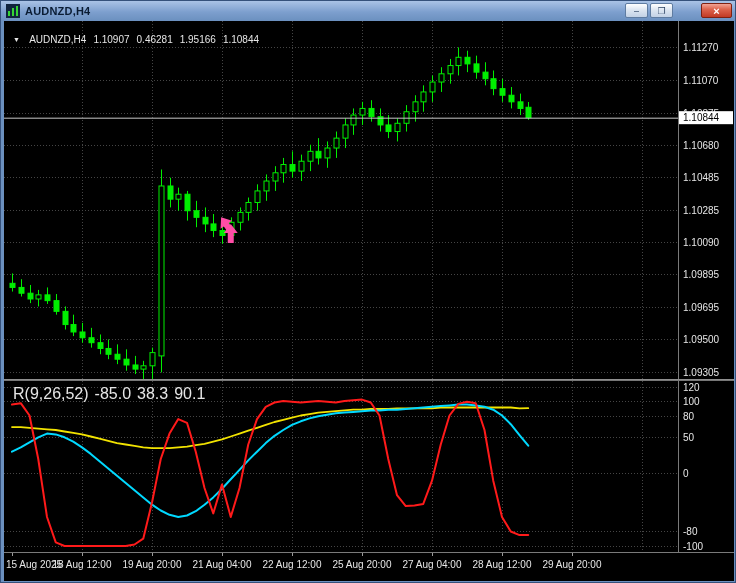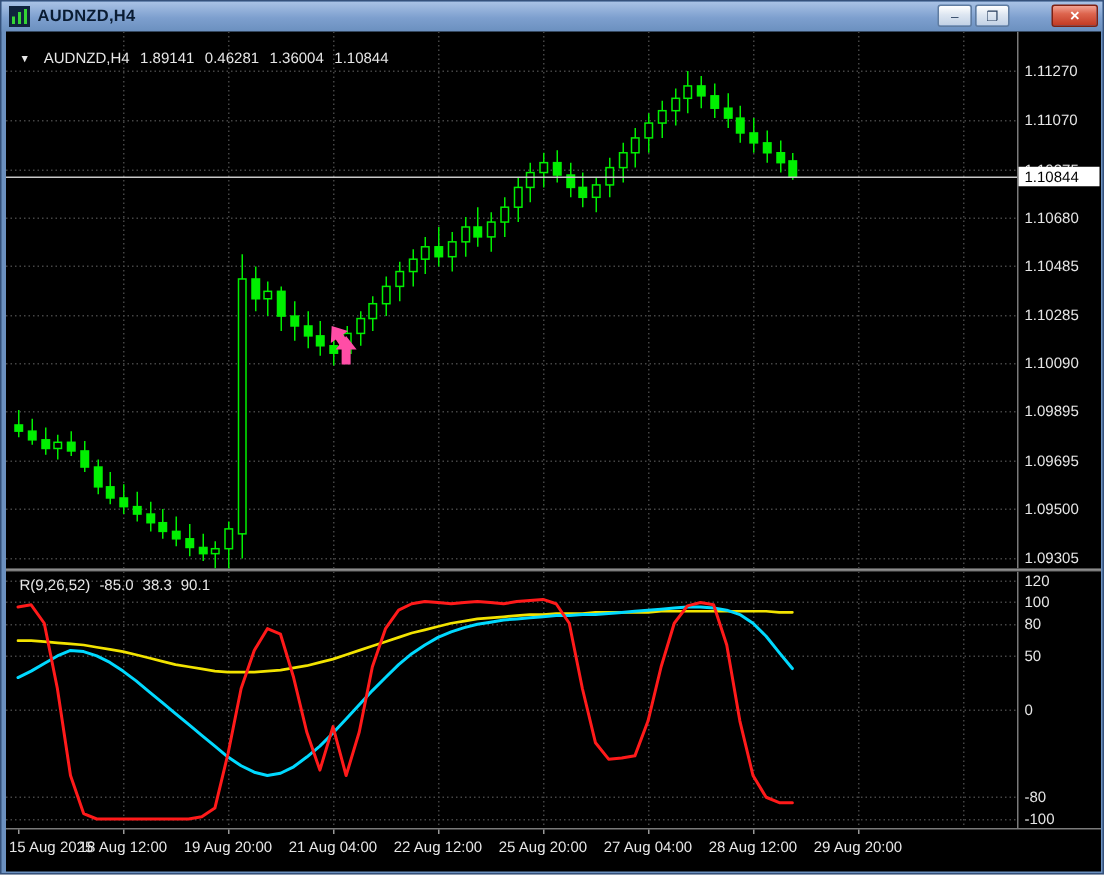--- a/index.html
+++ b/index.html
@@ -18,21 +18,21 @@
         font-family:"Liberation Sans",sans-serif;}
   .wbtn.close{width:31px;margin-left:28px;color:#ffffff;font-weight:bold;font-size:11px;line-height:12px;
         background:linear-gradient(#f2a394,#dd654e 40%,#c23a24);border-color:#7e2112;}
   .client{position:absolute;left:3px;top:20px;width:730px;height:560px;background:#000000;}
   .client svg{display:block;}
   svg text{font-family:"Liberation Sans",sans-serif;}
   .ohlc{position:absolute;left:9px;top:13px;color:#e6e6e6;font-size:10px;white-space:nowrap;}
   .ohlc span{margin-right:7px;}
   .tri{font-size:7px;vertical-align:1px;margin-right:-1px;}
   .divider{height:2px;background:linear-gradient(#9d9d9d,#6a6a6a);cursor:row-resize;}
-  .ind-label{position:absolute;left:9px;top:364px;color:#e6e6e6;font-size:10px;white-space:nowrap;}
+  .ind-label{position:absolute;left:9px;top:364px;color:#e6e6e6;font-size:16px;white-space:nowrap;}
   .ind-label span{margin-right:6px;}
 </style>
 </head>
 <body>
 
 <div class="window">
   <div class="titlebar">
     <svg class="title-icon" viewBox="0 0 14 14">
       <rect x="0" y="0" width="14" height="14" fill="#10233d"></rect>
       <rect x="2" y="7" width="2" height="5" fill="#35d435"></rect>
@@ -258,20 +258,20 @@
         <line x1="428.5" y1="1" x2="428.5" y2="4" stroke="#9a9a9a"></line>
         <text x="428" y="16" fill="#e6e6e6" font-size="10" text-anchor="middle">27 Aug 04:00</text>
         <line x1="498.5" y1="1" x2="498.5" y2="4" stroke="#9a9a9a"></line>
         <text x="498" y="16" fill="#e6e6e6" font-size="10" text-anchor="middle">28 Aug 12:00</text>
         <line x1="568.5" y1="1" x2="568.5" y2="4" stroke="#9a9a9a"></line>
         <text x="568" y="16" fill="#e6e6e6" font-size="10" text-anchor="middle">29 Aug 20:00</text>
       </svg>
 
     <div class="ohlc">
       <span class="tri">▼</span>
-      <span>AUDNZD,H4</span><span>1.89141</span><span>0.46281</span><span>1.36004</span><span>1.10844</span>
+      <span>AUDNZD,H4</span><span>1.10907</span><span>0.46281</span><span>1.95166</span><span>1.10844</span>
     </div>
 
     <div class="ind-label">
       <span>R(9,26,52)</span><span>-85.0</span><span>38.3</span><span>90.1</span>
     </div>
   </div>
 </div>
 
 </body></html>

